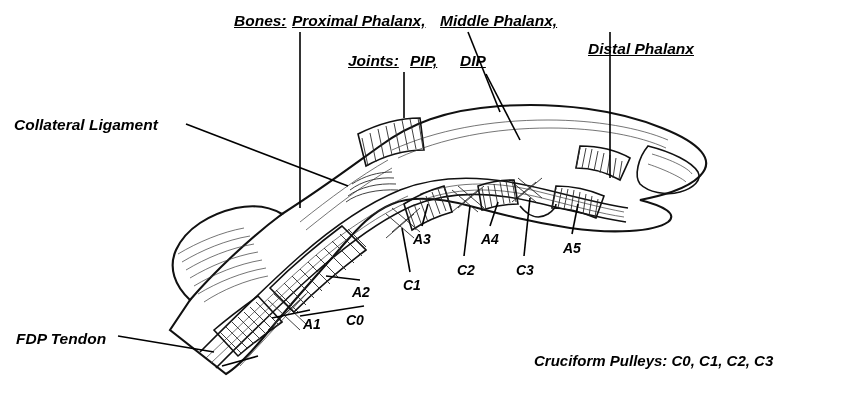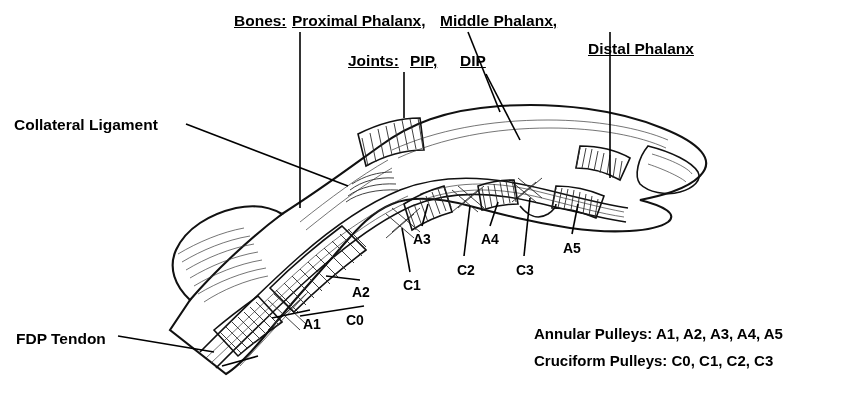--- a/index.html
+++ b/index.html
@@ -13,20 +13,21 @@
   #stage {
     position: relative;
     width: 850px;
     height: 404px;
     background: #ffffff;
     overflow: hidden;
   }
   .lbl {
     position: absolute;
     font-family: "Liberation Sans", sans-serif;
+    font-style: italic;
     font-weight: bold;
     color: #000000;
     white-space: nowrap;
     line-height: 1.15;
   }
   .lbl.u {
     text-decoration: underline;
   }
   .big { font-size: 15.5px; }
   .med { font-size: 14px; }
@@ -232,16 +233,15 @@
   <div class="lbl med" style="left:303px; top:316px;">A1</div>
   <div class="lbl med" style="left:346px; top:312px;">C0</div>
   <div class="lbl med" style="left:352px; top:284px;">A2</div>
   <div class="lbl med" style="left:403px; top:277px;">C1</div>
   <div class="lbl med" style="left:413px; top:231px;">A3</div>
   <div class="lbl med" style="left:457px; top:262px;">C2</div>
   <div class="lbl med" style="left:481px; top:231px;text-align:right;">A4</div>
   <div class="lbl med" style="left:516px; top:262px;">C3</div>
   <div class="lbl med" style="left:563px; top:240px;">A5</div>
 
-  <div class="lbl legend" style="left:534px; top:325px;">Annular Pulleys: A1, A2, A3, A4, A5</div>
   <div class="lbl legend" style="left:534px; top:352px;">Cruciform Pulleys: C0, C1, C2, C3</div>
 
 </div>
 
 </body></html>

